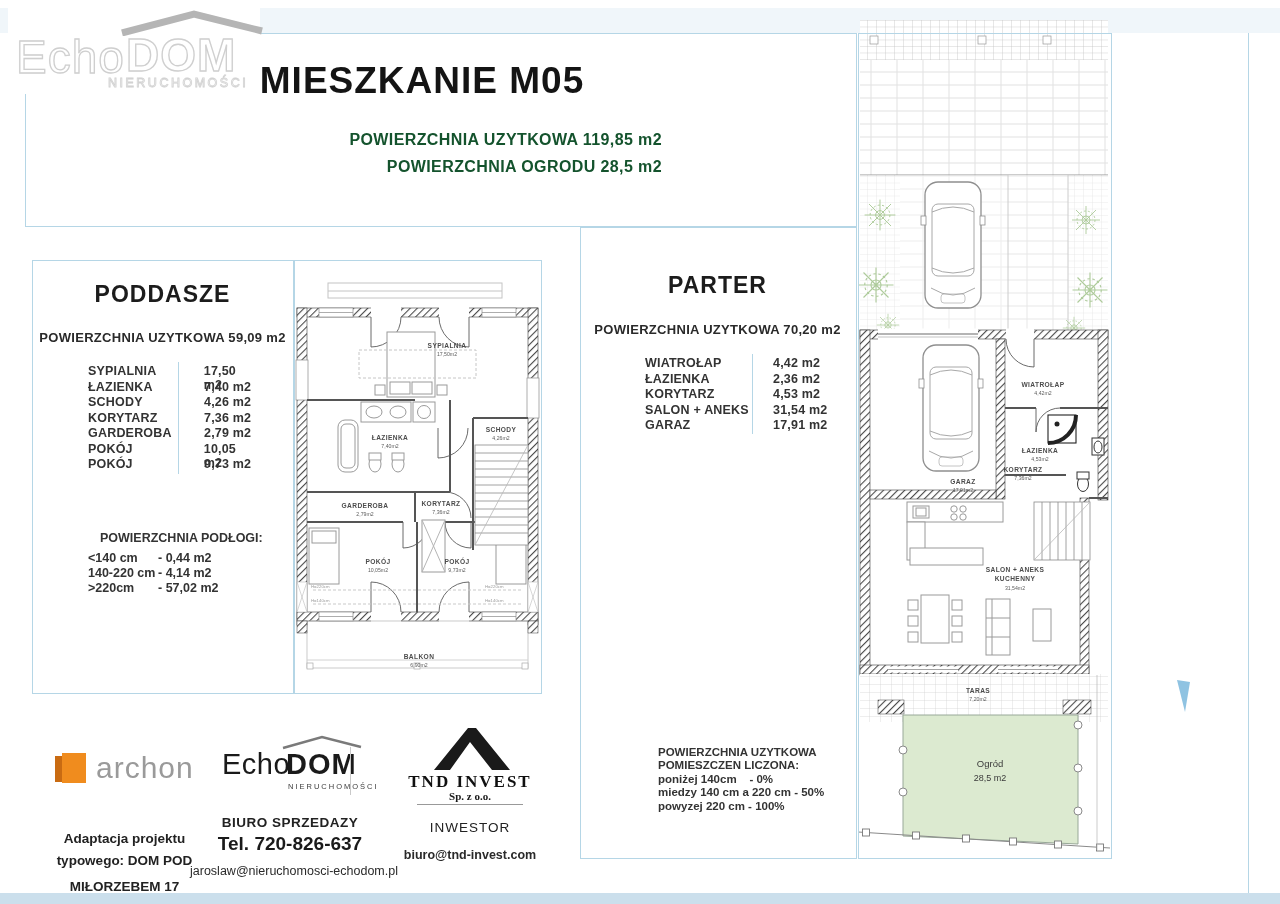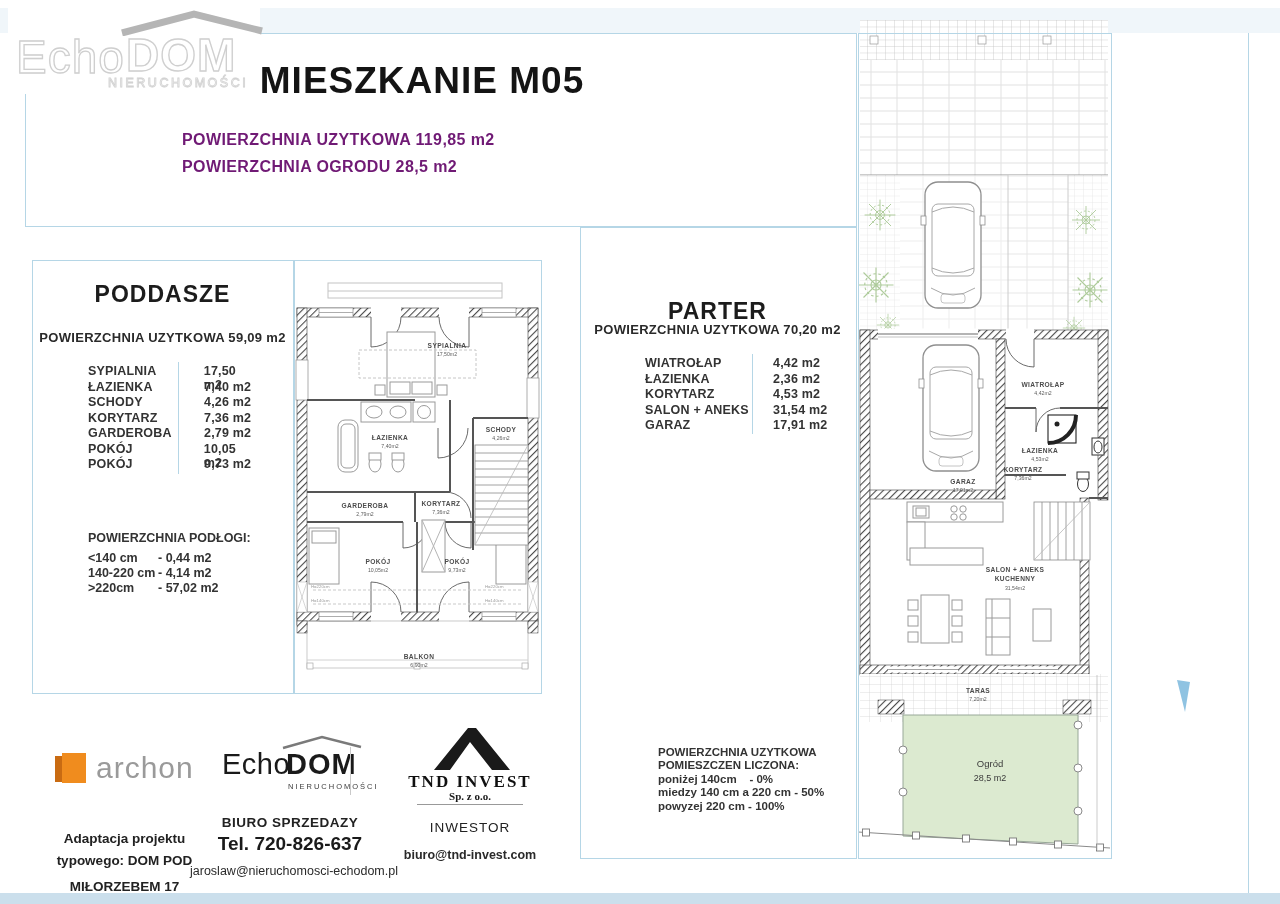--- a/index.html
+++ b/index.html
@@ -14,22 +14,22 @@
   
   .wm{left:8px;top:6px;width:252px;height:88px;background:#fff;}
   .wm .echo,.wm .dom{font-size:46px;font-weight:500;color:#fff;
       -webkit-text-stroke:1.3px #cfcfcf;text-shadow:0 0 1px #d4d4d4;letter-spacing:1px;}
   .wm .dom{font-weight:600;}
   .wm-sub{font-size:12.5px;letter-spacing:2.5px;color:#fff;-webkit-text-stroke:0.8px #d2d2d2;
       text-shadow:0 0 1px #d8d8d8;}
   
   .title{left:182px;top:60px;width:480px;text-align:center;font-size:37px;font-weight:700;
       letter-spacing:1px;color:#141414;}
-  .subt{left:182px;width:480px;text-align:left;font-size:16px;font-weight:600;
-      letter-spacing:.4px;color:#701a75;}
+  .subt{left:182px;width:480px;text-align:right;font-size:16px;font-weight:600;
+      letter-spacing:.4px;color:#14532d;}
   
   .h2{font-size:23px;font-weight:600;letter-spacing:1px;color:#1c1c1c;text-align:center;}
   .areal{font-size:13px;font-weight:600;letter-spacing:.3px;color:#2a2a2a;text-align:center;}
   
   .rooms{display:flex;flex-direction:column;}
   .rrow{display:flex;height:15.5px;font-size:12.5px;color:#333;font-weight:600;letter-spacing:.2px;}
   .rrow .nm{width:100px;}
   .rrow .vl{padding-left:16px;}
   .divline{width:1px;background:#b5d6e6;}
   .floors{font-size:12.5px;color:#333;font-weight:600;}
@@ -110,21 +110,21 @@
     <div class="rrow">
         <span class="nm">POKÓJ</span>
         <span class="vl">10,05 m2</span>
       </div>
     <div class="rrow">
         <span class="nm">POKÓJ</span>
         <span class="vl">9,73 m2</span>
       </div>
   </div>
   <div class="abs divline" style="left:178px;top:362px;height:112px;"></div>
-  <div class="abs floors" style="left:88px;top:531px;">POWIERZCHNIA PODŁOGI:</div>
+  <div class="abs floors" style="left:100px;top:531px;">POWIERZCHNIA PODŁOGI:</div>
   <div class="abs floors" style="left:88px;top:551px;">
     <div class="frow">
         <span class="fl">&lt;140 cm</span>
         <span>- 0,44 m2</span>
       </div>
     <div class="frow">
         <span class="fl">140-220 cm</span>
         <span>- 4,14 m2</span>
       </div>
     <div class="frow">
@@ -277,21 +277,21 @@
       <text x="146" y="254" class="rarea">7,36m2</text>
       <text x="83" y="304" class="rlabel">POKÓJ</text>
       <text x="83" y="312" class="rarea">10,05m2</text>
       <text x="162" y="304" class="rlabel">POKÓJ</text>
       <text x="162" y="312" class="rarea">9,73m2</text>
       <text x="124" y="399" class="rlabel">BALKON</text>
       <text x="124" y="407" class="rarea">6,90m2</text>
     </g>
   </svg>
 
-  <div class="abs h2" style="left:580px;top:298px;width:275px;">PARTER</div>
+  <div class="abs h2" style="left:580px;top:272px;width:275px;">PARTER</div>
   <div class="abs areal" style="left:575px;top:322px;width:285px;">POWIERZCHNIA UZYTKOWA 70,20 m2</div>
   <div class="abs rooms" style="left:645px;top:356px;width:185px;">
     <div class="rrow">
         <span class="nm" style="width:112px;">WIATROŁAP</span>
         <span class="vl">4,42 m2</span>
       </div>
     <div class="rrow">
         <span class="nm" style="width:112px;">ŁAZIENKA</span>
         <span class="vl">2,36 m2</span>
       </div>

